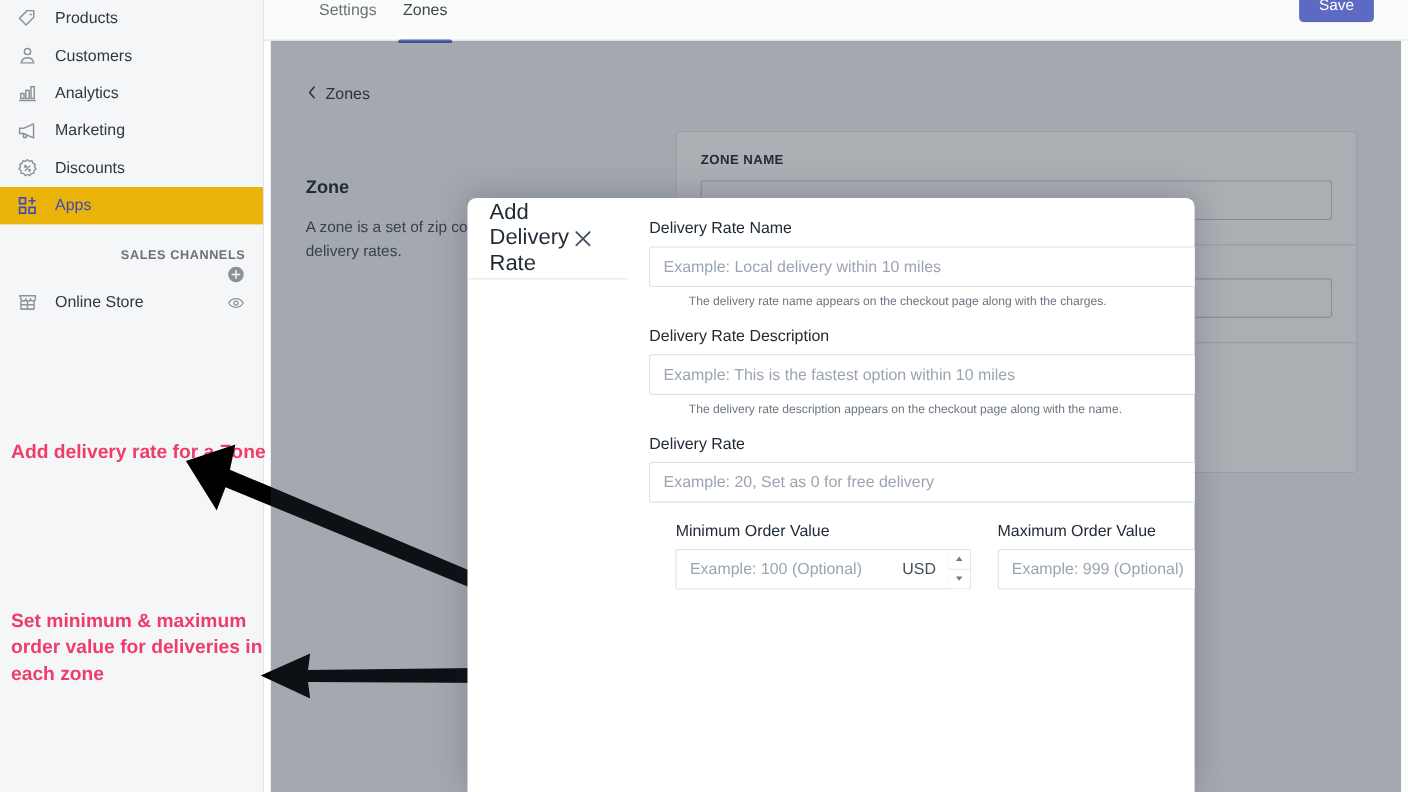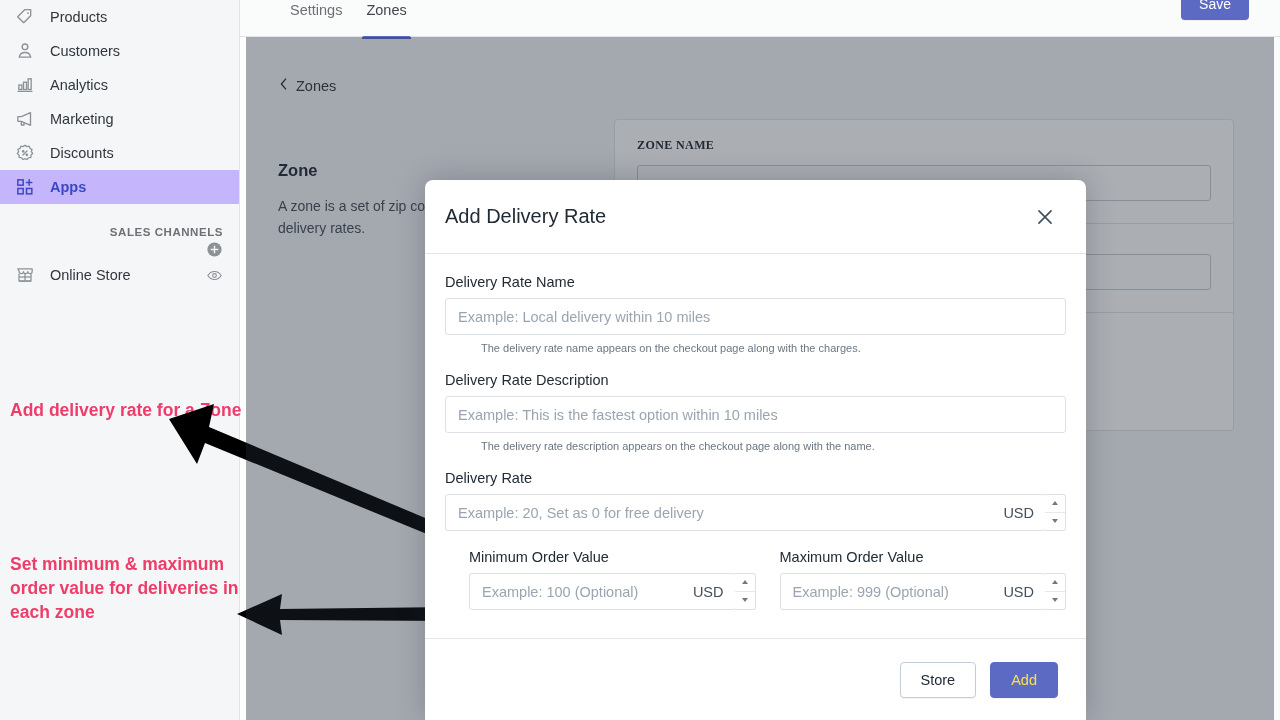--- a/index.html
+++ b/index.html
@@ -19,21 +19,21 @@
     border-right: 1px solid #e1e3e5;
   }
   .nav-list { padding-top: 0; }
   .nav-item {
     display: flex; align-items: center;
     height: 34px; padding-left: 14px;
     gap: 14px;
     color: #31373d; font-size: 14.5px;
     cursor: pointer;
   }
-  .nav-item.active { background: #c4b5fd; color: #3b4ac4; font-weight: 700; }
+  .nav-item.active { background: #eab308; color: #3b4ac4; font-weight: 400; }
   .nav-ic { width: 22px; height: 22px; display:flex; align-items:center; justify-content:center; flex:0 0 22px; }
   .nav-ic svg { display:block; }
   .nav-label { line-height: 1; }
 
   .section-head {
     display: flex; align-items: flex-end; justify-content: space-between;
     padding: 0 16px 0 14px;
     height: 32px;
     margin-top: 22px;
     flex-direction: column;
@@ -105,39 +105,39 @@
     color:#31373d; font-size:14.5px;
   }
   .zone-head { position:absolute; left:32px; top:124px; width:300px; }
   .zone-title { font-size:16.5px; font-weight:600; color:#212b36; }
   .zone-desc { margin-top:16px; font-size:14px; color:#454f5b; line-height:1.55; }
 
   .zone-card {
     position:absolute; left:368px; top:82px; width:620px;
     background:#fff; border:1px solid #dfe3e8; border-radius:4px;
   }
-  .card-sec { padding:18px 22px 22px 22px;font-family:Liberation Serif, serif; }
+  .card-sec { padding:18px 22px 22px 22px; }
   .card-sec + .card-sec { border-top:1px solid #dfe3e8; }
   .card-label {
     font-size:12px; font-weight:700; letter-spacing:.4px;
     color:#212b36; text-transform:uppercase;
   }
   .card-input {
     margin-top:12px; height:36px; border:1px solid #c4cdd5; border-radius:3px;
     background:#fff;
   }
   .card-sec.tall { min-height:118px; }
 
   
   .modal {
     position:absolute; left:425px; top:180px; width:661px; height:540px;
     background:#fff; border-radius:8px 8px 0 0;
     box-shadow: 0 -1px 28px rgba(33,43,54,.25);
     z-index: 20;
-    display:flex; flex-direction:column;
+    display:flex; flex-direction:row;
     overflow:hidden;
   }
   .modal-head {
     height:74px; flex:0 0 74px;
     display:flex; align-items:center; justify-content:space-between;
     padding: 0 29px 0 20px;
     border-bottom:1px solid #e3e6e8;
   }
   .modal-title { font-size:20px; color:#212b36; font-weight:400; }
   .modal-close { width:24px; height:24px; cursor:pointer; display:flex; align-items:center; justify-content:center; }

